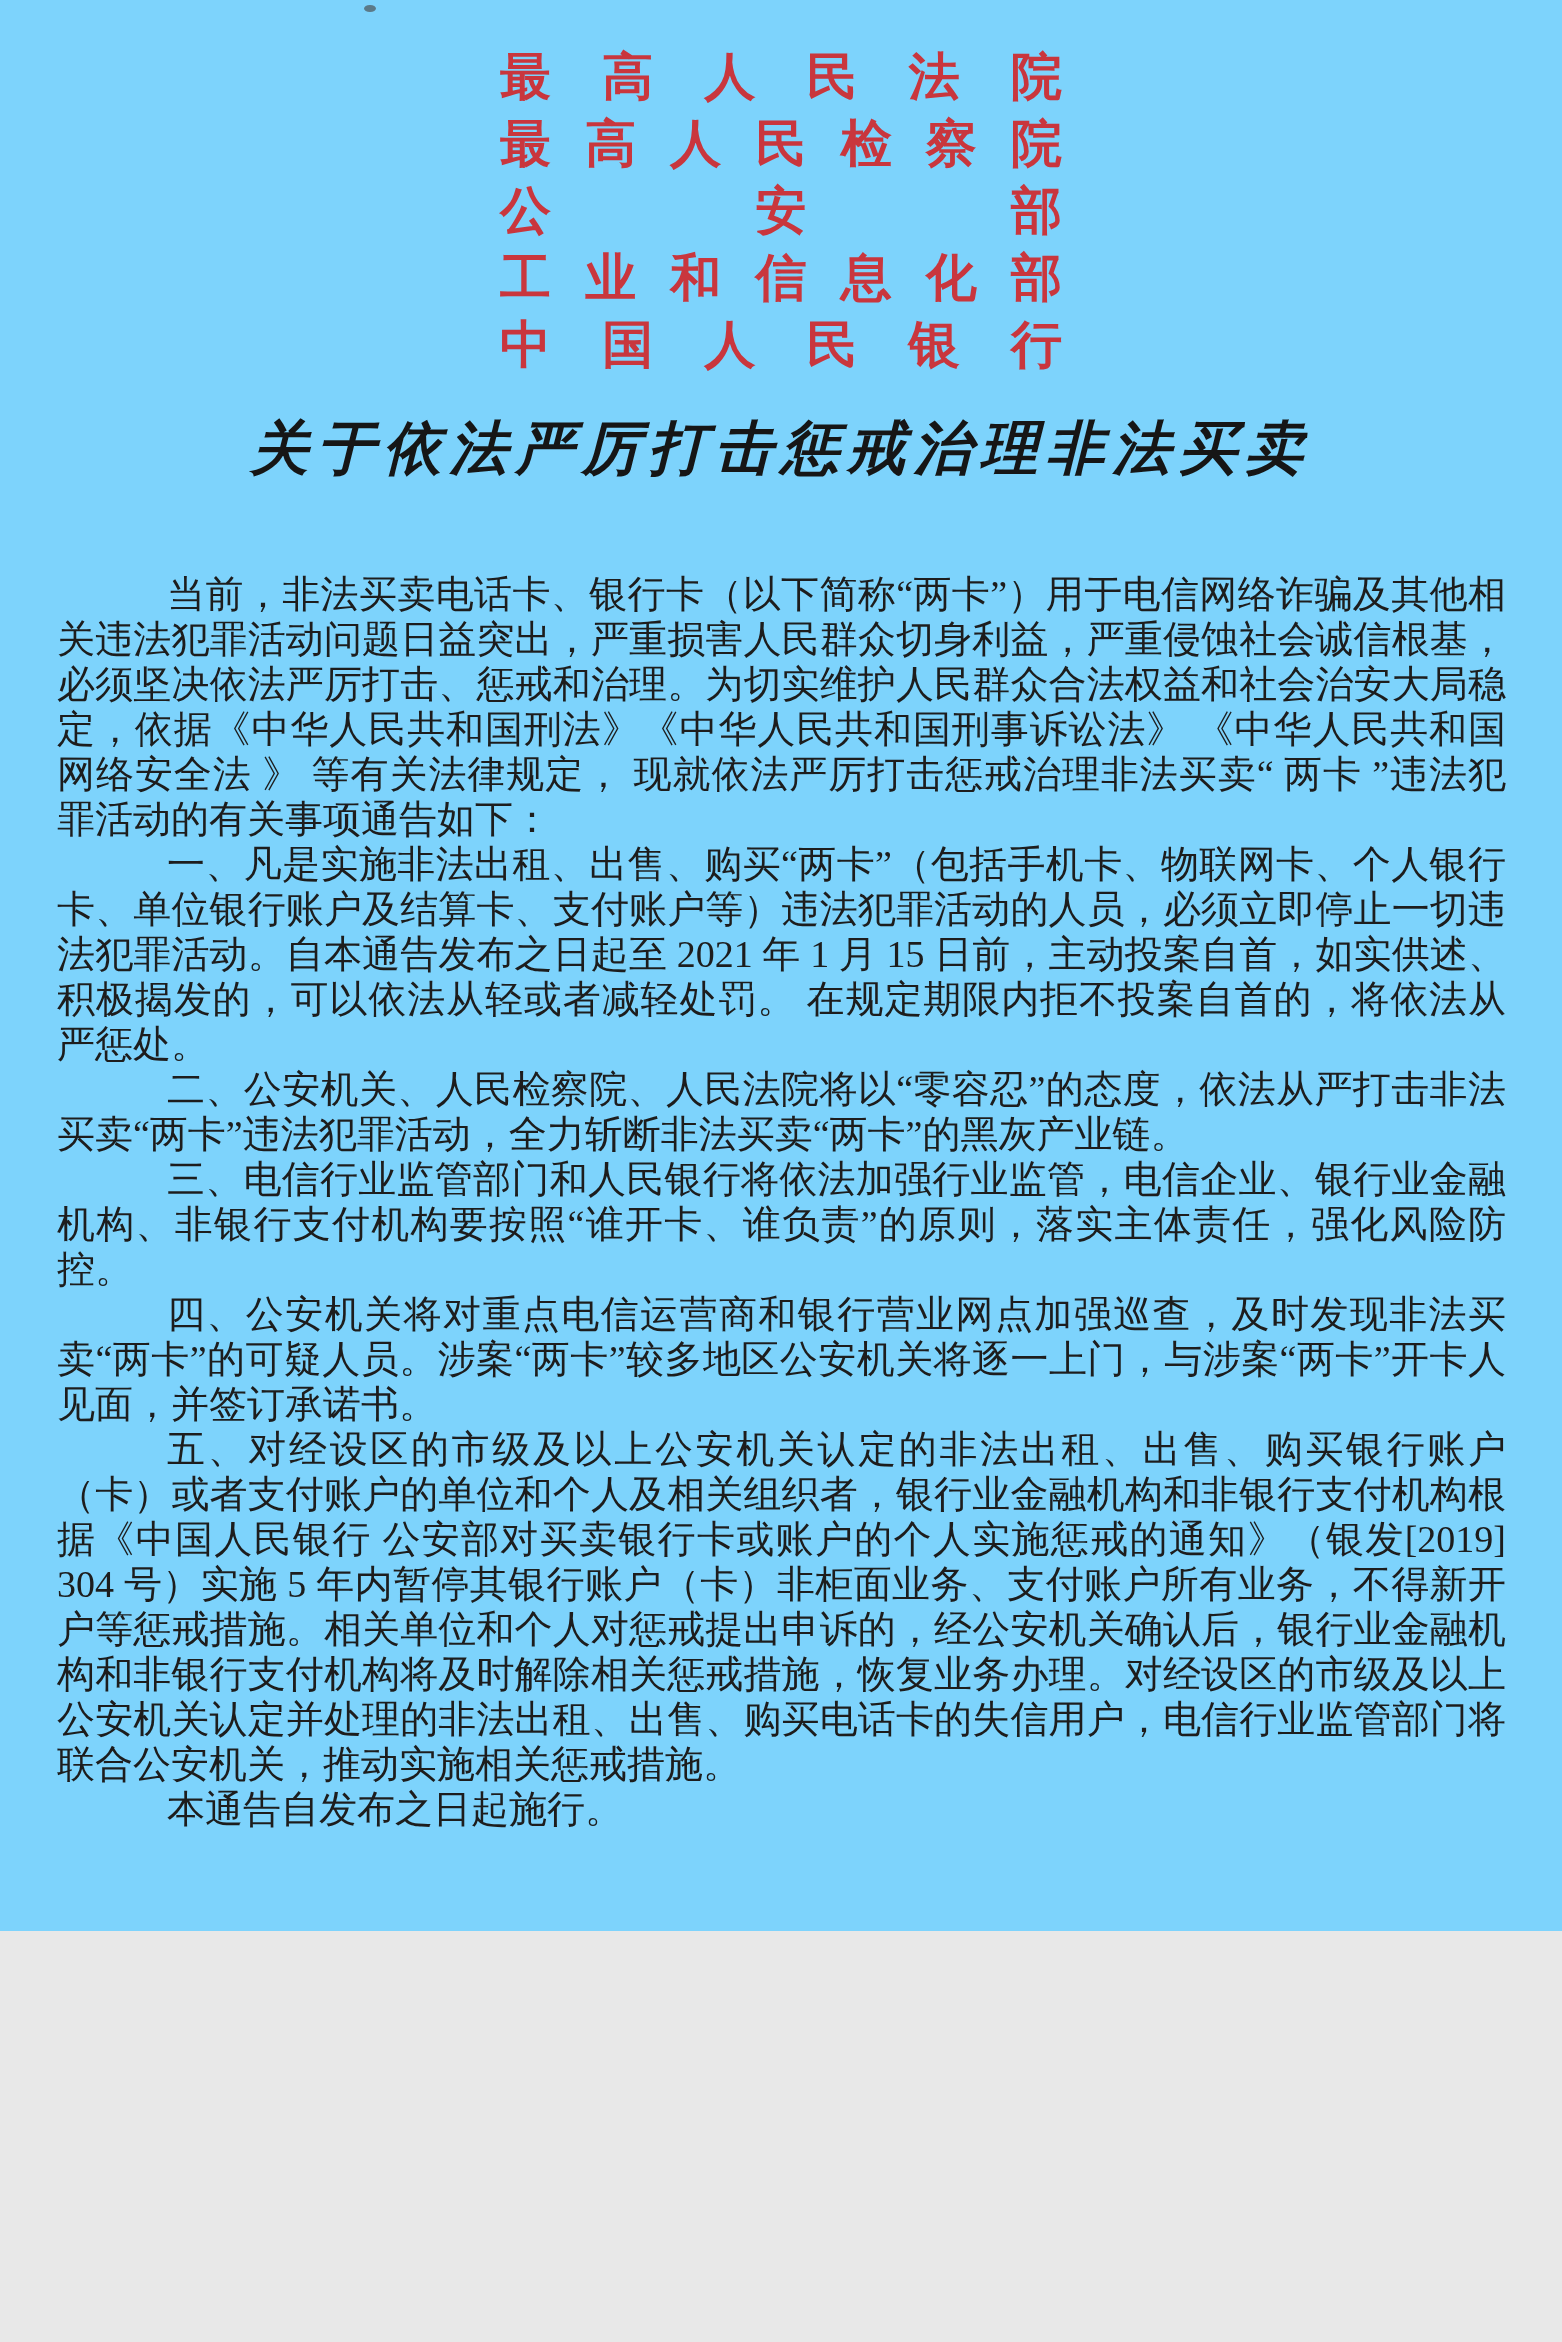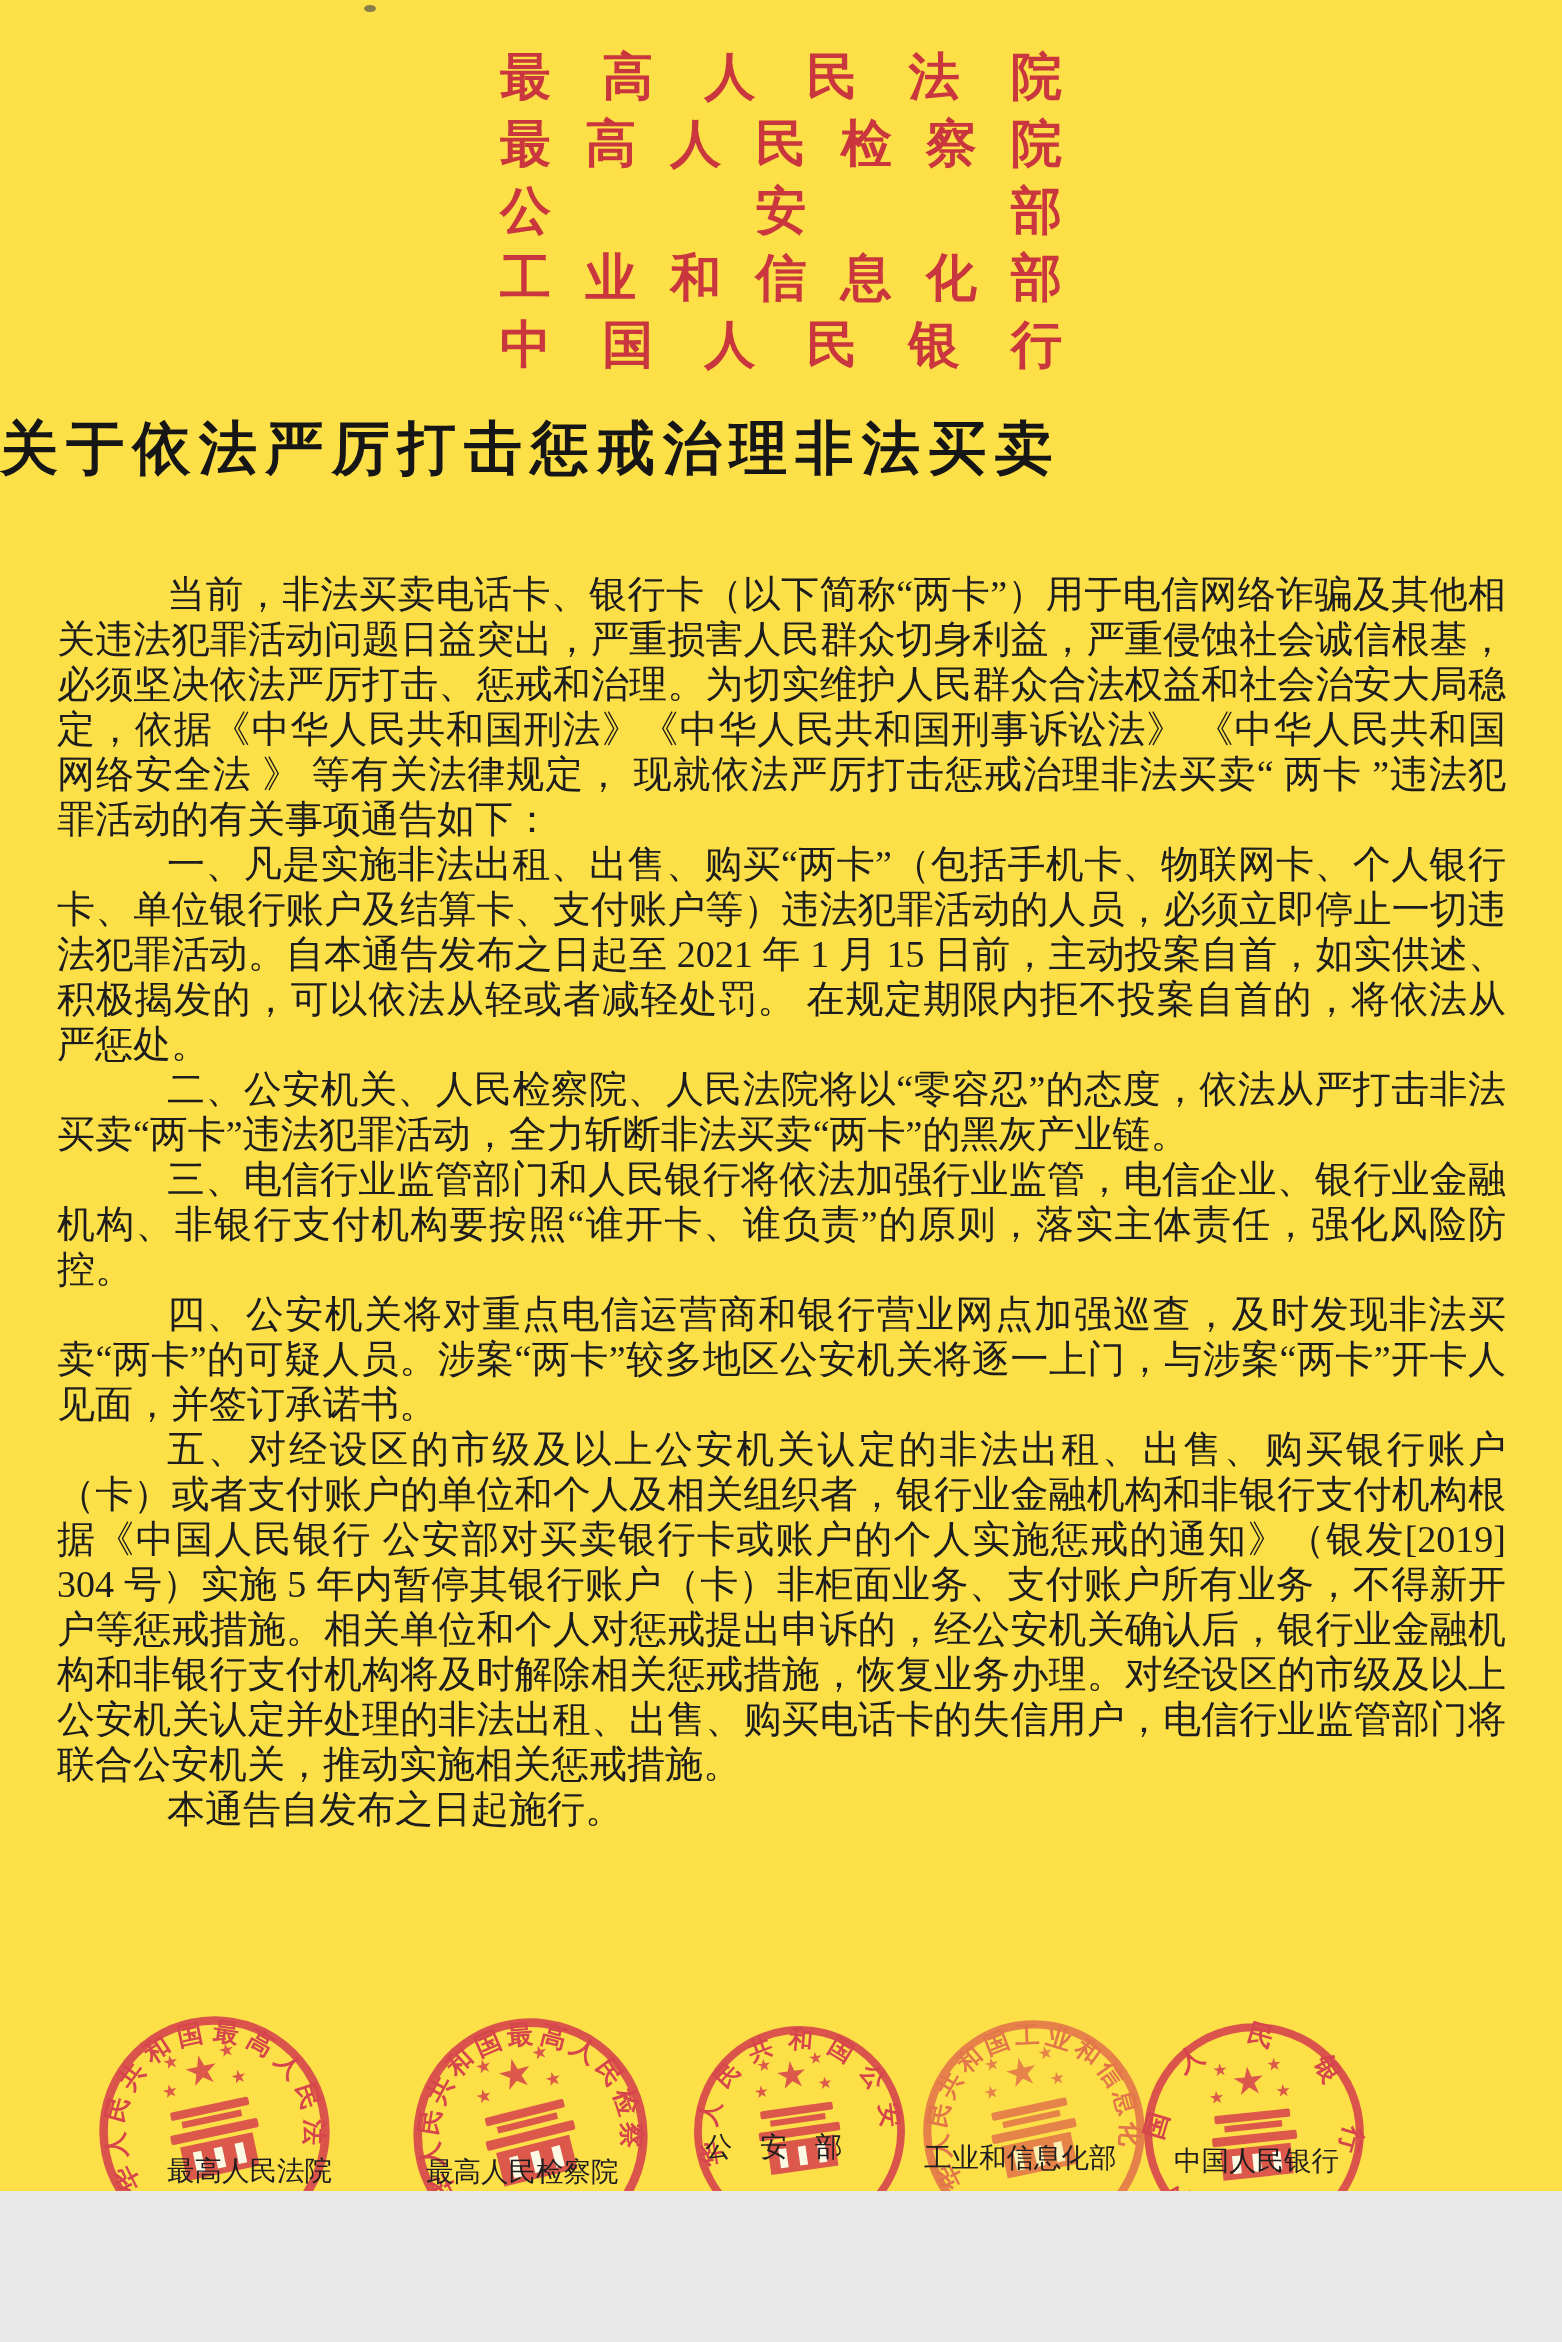--- a/index.html
+++ b/index.html
@@ -1,38 +1,38 @@
 <!DOCTYPE html>
 <html style="font-size:14.7px"><head>
 <meta charset="utf-8">
 <style>
   html,body{margin:0;padding:0;background:#e8e8e8;}
   .page{
     position:relative;
-    width:1562px;height:2191px;
+    width:1562px;height:1931px;
     margin:0 auto;
-    background:#fde047;
+    background:#7dd3fc;
     overflow:hidden;
     font-family:"Liberation Serif","DejaVu Serif",serif;
   }
   
   .red-header{
     position:absolute;top:44px;left:500px;width:562px;
     color:#c9363d;
   }
   .red-header .agency{
     font-size:51px;line-height:67px;font-weight:600;
     text-align:justify;text-align-last:justify;
     letter-spacing:0;
   }
   
   .title{
     position:absolute;top:411px;left:0;width:1562px;
-    color:#161616;
-    font-weight:bold;font-size:58px;line-height:75px;letter-spacing:8.3px;
+    text-align:center;color:#161616;
+    font-weight:bold;font-size:58px;line-height:75px;letter-spacing:8.3px;font-style:italic;
   }
   
   .doc-body{
     position:absolute;top:572px;left:57px;width:1449px;
     font-size:38px;line-height:45px;color:#1d1d1d;
     text-align:justify;
   }
   .doc-body p{margin:0;text-indent:110px;}
   
   .seal{position:absolute;}

